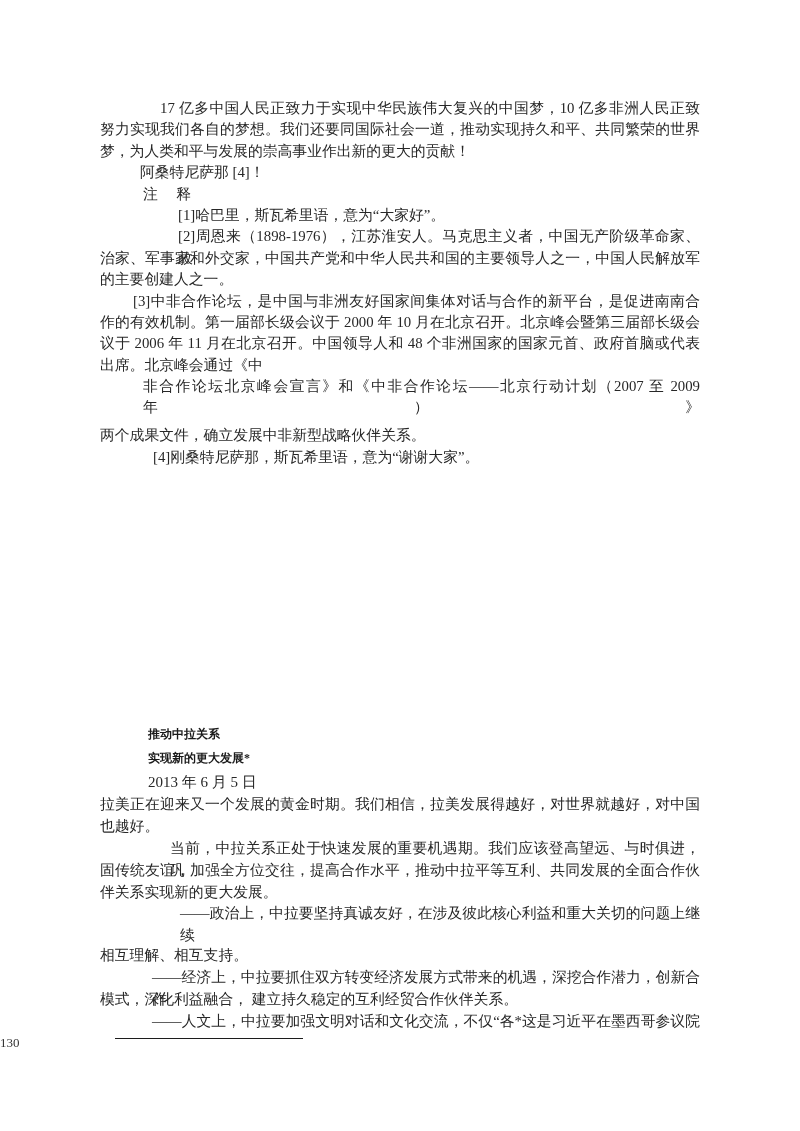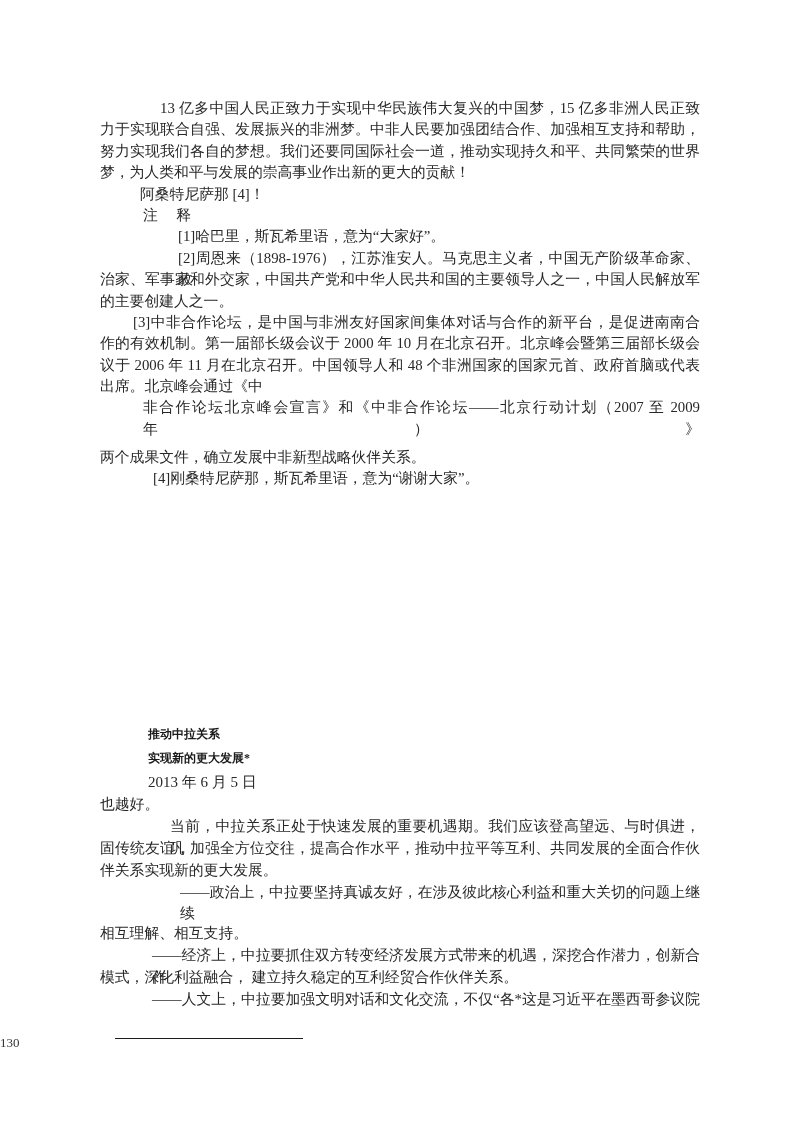--- a/index.html
+++ b/index.html
@@ -65,42 +65,42 @@
     font-size: 13px;
     color: var(--page-number, #333333);
     font-family: "Liberation Serif", "DejaVu Serif", serif;
   }
 </style>
 </head>
 <body>
 
 <div>
   <div id="block1" class="textblock">
-      <div class="line just" style="padding-left: 60px;">13 亿多中国人民正致力于实现中华民族伟大复兴的中国梦，15 亿多非洲人民正致</div>
-      <div class="line just" style="padding-left: 0px;">力于实现联合自强、发展振兴的非洲梦。中非人民要加强团结合作、加强相互支持和帮助，</div>
+      <div class="line just" style="padding-left: 60px;">17 亿多中国人民正致力于实现中华民族伟大复兴的中国梦，10 亿多非洲人民正致</div>
       <div class="line just" style="padding-left: 0px;">努力实现我们各自的梦想。我们还要同国际社会一道，推动实现持久和平、共同繁荣的世界</div>
       <div class="line" style="padding-left: 0px;">梦，为人类和平与发展的崇高事业作出新的更大的贡献！</div>
       <div class="line" style="padding-left: 40px;">阿桑特尼萨那 [4]！</div>
       <div class="line" style="padding-left: 43px;">注　 释</div>
       <div class="line" style="padding-left: 78px;">[1]哈巴里，斯瓦希里语，意为“大家好”。</div>
       <div class="line just" style="padding-left: 78px;">[2]周恩来（1898-1976），江苏淮安人。马克思主义者，中国无产阶级革命家、政</div>
       <div class="line just" style="padding-left: 0px;">治家、军事家和外交家，中国共产党和中华人民共和国的主要领导人之一，中国人民解放军</div>
       <div class="line" style="padding-left: 0px;">的主要创建人之一。</div>
       <div class="line just" style="padding-left: 33px;">[3]中非合作论坛，是中国与非洲友好国家间集体对话与合作的新平台，是促进南南合</div>
       <div class="line just" style="padding-left: 0px;">作的有效机制。第一届部长级会议于 2000 年 10 月在北京召开。北京峰会暨第三届部长级会</div>
       <div class="line just" style="padding-left: 0px;">议于 2006 年 11 月在北京召开。中国领导人和 48 个非洲国家的国家元首、政府首脑或代表</div>
       <div class="line" style="padding-left: 0px;">出席。北京峰会通过《中</div>
       <div class="line just" style="padding-left: 43px;">非合作论坛北京峰会宣言》和《中非合作论坛——北京行动计划（2007 至 2009 年）》</div>
       <div class="line" style="padding-left: 0px; margin-top: 28px;">两个成果文件，确立发展中非新型战略伙伴关系。</div>
       <div class="line" style="padding-left: 53px;">[4]刚桑特尼萨那，斯瓦希里语，意为“谢谢大家”。</div>
     </div>
   <div id="block2" class="textblock">
       <div class="line title" style="padding-left: 48px;">推动中拉关系</div>
       <div class="line title" style="padding-left: 48px;">实现新的更大发展*</div>
       <div class="line date" style="padding-left: 48px;">2013 年 6 月 5 日</div>
+      <div class="line just" style="padding-left: 0px;">拉美正在迎来又一个发展的黄金时期。我们相信，拉美发展得越好，对世界就越好，对中国</div>
       <div class="line" style="padding-left: 0px;">也越好。</div>
       <div class="line just" style="padding-left: 70px;">当前，中拉关系正处于快速发展的重要机遇期。我们应该登高望远、与时俱进，巩</div>
       <div class="line just" style="padding-left: 0px;">固传统友谊，加强全方位交往，提高合作水平，推动中拉平等互利、共同发展的全面合作伙</div>
       <div class="line" style="padding-left: 0px;">伴关系实现新的更大发展。</div>
       <div class="line just" style="padding-left: 80px;">——政治上，中拉要坚持真诚友好，在涉及彼此核心利益和重大关切的问题上继续</div>
       <div class="line" style="padding-left: 0px; margin-top: 20px;">相互理解、相互支持。</div>
       <div class="line just" style="padding-left: 52px;">——经济上，中拉要抓住双方转变经济发展方式带来的机遇，深挖合作潜力，创新合作</div>
       <div class="line" style="padding-left: 0px;">模式，深化利益融合， 建立持久稳定的互利经贸合作伙伴关系。</div>
       <div class="line just" style="padding-left: 52px;">——人文上，中拉要加强文明对话和文化交流，不仅“各*这是习近平在墨西哥参议院</div>
     </div>

